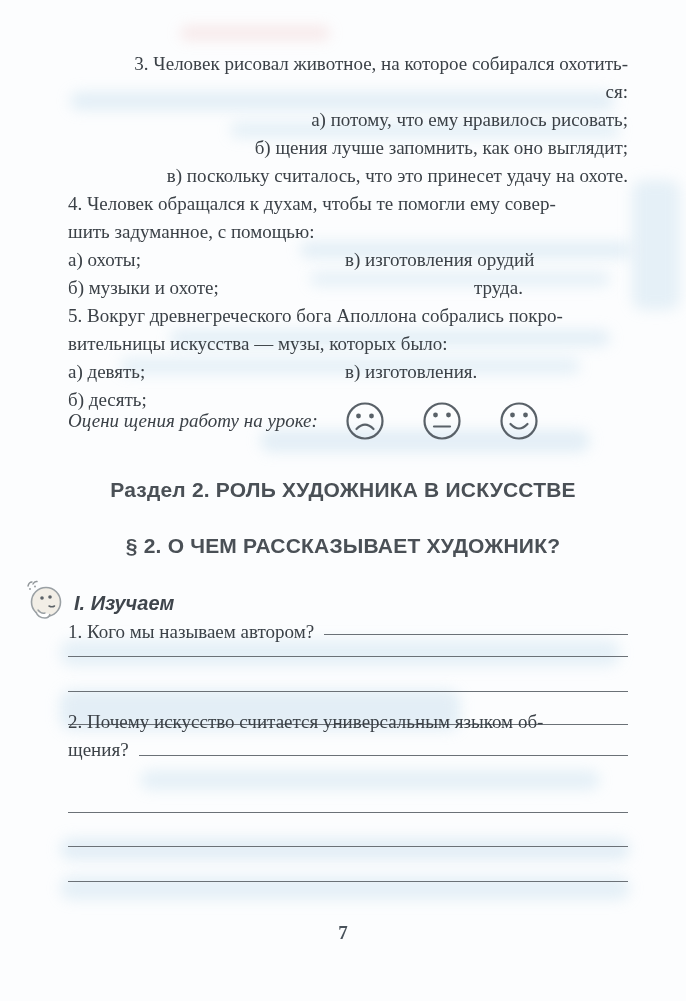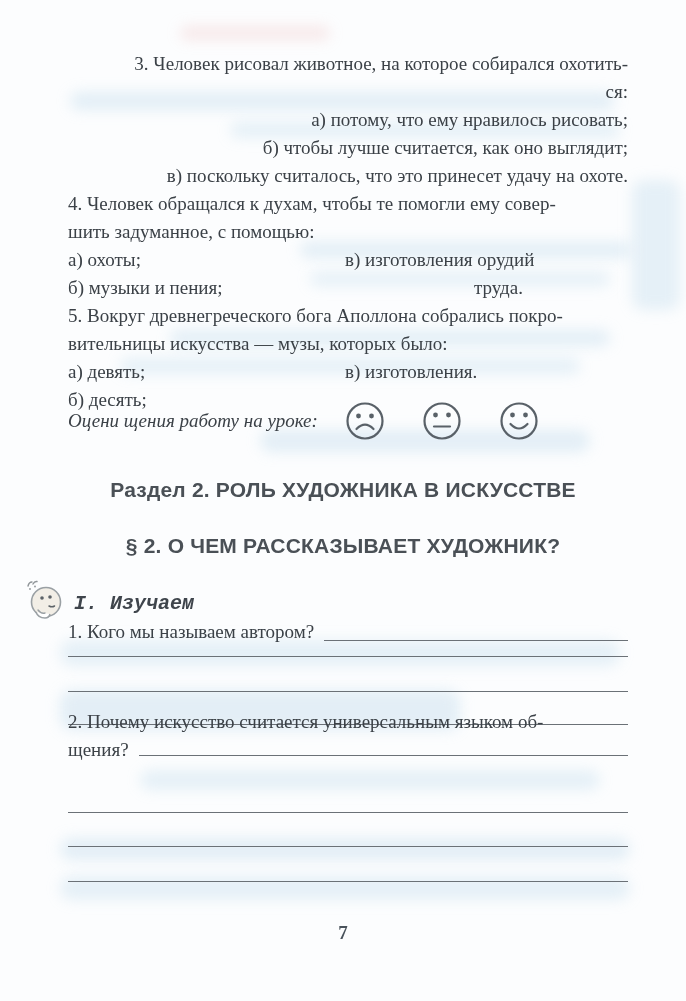--- a/index.html
+++ b/index.html
@@ -30,23 +30,23 @@
 
   .h1, .h2{
     position:absolute;left:0;width:686px;text-align:center;
     font-family:"Liberation Sans", sans-serif;font-weight:bold;color:#4a5056;
     font-size:21px;letter-spacing:0.2px;
   }
   .h1{top:478px;}
   .h2{top:534px;}
 
   .study-row{position:absolute;left:22px;top:580px;display:flex;align-items:center;gap:8px;}
-  .study-label{font-family:Liberation Mono, monospace;font-weight:bold;font-style:italic;font-size:20px;color:#3f454c;}
+  .study-label{font-family:Liberation Sans, sans-serif;font-weight:bold;font-style:italic;font-size:20px;color:#3f454c;}
 
-  .qline-row{position:absolute;left:68px;right:58px;display:flex;align-items:center;}
+  .qline-row{position:absolute;left:68px;right:58px;display:flex;align-items:flex-start;}
   .qline-row .q-text{margin-right:10px;}
   .fill-line{flex:1;border-bottom:1.6px solid #6b7177;height:1em;}
 
   .rule{position:absolute;left:68px;right:58px;border-bottom:1.6px solid #6b7177;height:0;}
 
   .pagenum{
     position:absolute;left:0;top:922px;width:686px;text-align:center;
     font-size:19px;font-weight:bold;color:#49525b;
   }
 </style>
@@ -67,31 +67,31 @@
   <div class="smudge blue2" style="left:60px;top:640px;width:560px;height:26px;"></div>
   <div class="smudge blue" style="left:60px;top:690px;width:400px;height:40px;"></div>
   <div class="smudge blue" style="left:60px;top:838px;width:570px;height:22px;"></div>
   <div class="smudge blue2" style="left:60px;top:876px;width:570px;height:24px;"></div>
   <div class="smudge blue2" style="left:140px;top:770px;width:460px;height:20px;"></div>
 
   <div class="block" style="top:50px;text-align:right;">
     <div class="q-text">3. Человек рисовал животное, на которое собирался охотить-</div>
     <div class="q-text">ся:</div>
     <div class="q-text">а) потому, что ему нравилось рисовать;</div>
-    <div class="q-text">б) чтобы лучше считается, как оно выглядит;</div>
+    <div class="q-text">б) щения лучше запомнить, как оно выглядит;</div>
     <div class="q-text">в) поскольку считалось, что это принесет удачу на охоте.</div>
   </div>
 
   <div class="block" style="top:190px;">
     <div class="q-text">4. Человек обращался к духам, чтобы те помогли ему совер-</div>
     <div class="q-text">шить задуманное, с помощью:</div>
     <div class="opts2">
       <div class="q-text">а) охоты;</div>
       <div class="q-text">в) изготовления орудий</div>
-      <div class="q-text">б) музыки и пения;</div>
+      <div class="q-text">б) музыки и охоте;</div>
       <div class="q-text indent">труда.</div>
     </div>
   </div>
 
   <div class="block" style="top:302px;">
     <div class="q-text">5. Вокруг древнегреческого бога Аполлона собрались покро-</div>
     <div class="q-text">вительницы искусства — музы, которых было:</div>
     <div class="opts2">
       <div class="q-text">а) девять;</div>
       <div class="q-text">в) изготовления.</div>

